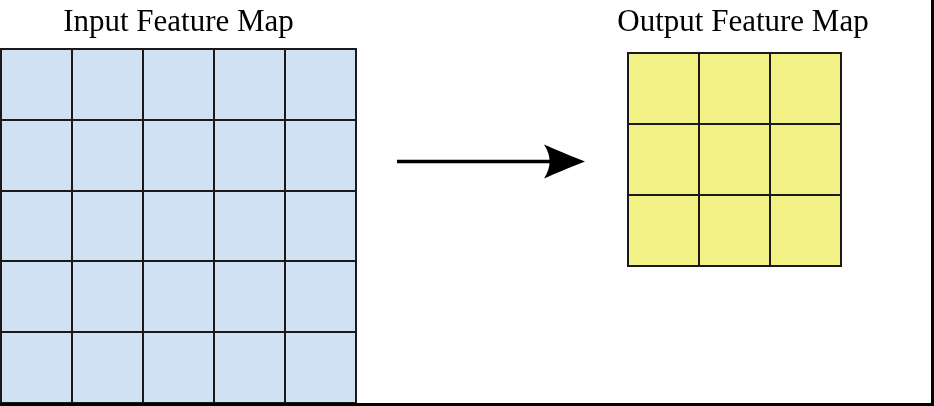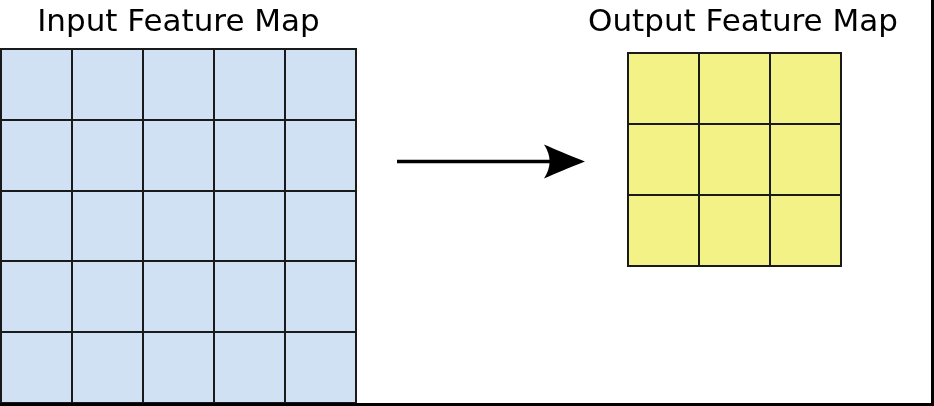--- a/index.html
+++ b/index.html
@@ -7,20 +7,21 @@
 
   #canvas {
     position: relative;
     width: 934px;
     height: 406px;
     background: #ffffff;
     border-right: 3px solid #000;
     border-bottom: 3px solid #000;
     box-sizing: border-box;
     overflow: hidden;
+    font-family: Liberation Serif, serif;
   }
 
   .map-title {
     position: absolute;
     top: 3px;
     font-size: 31px;
     line-height: 1.15;
     color: #000000;
     text-align: center;
     white-space: nowrap;

